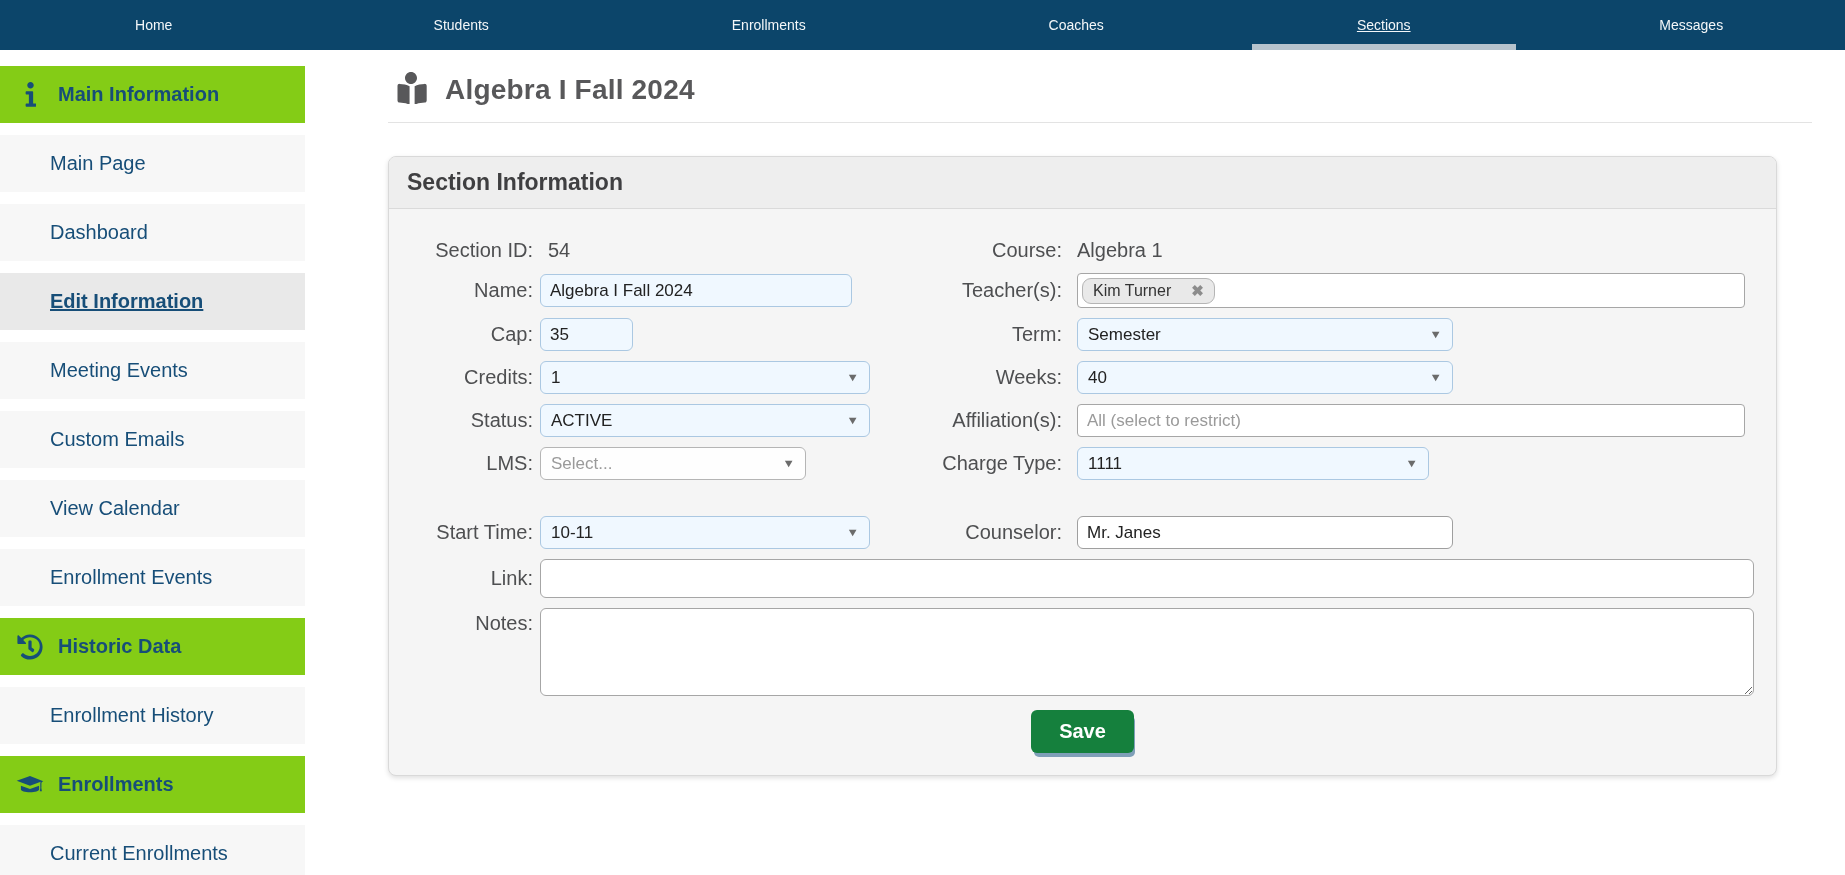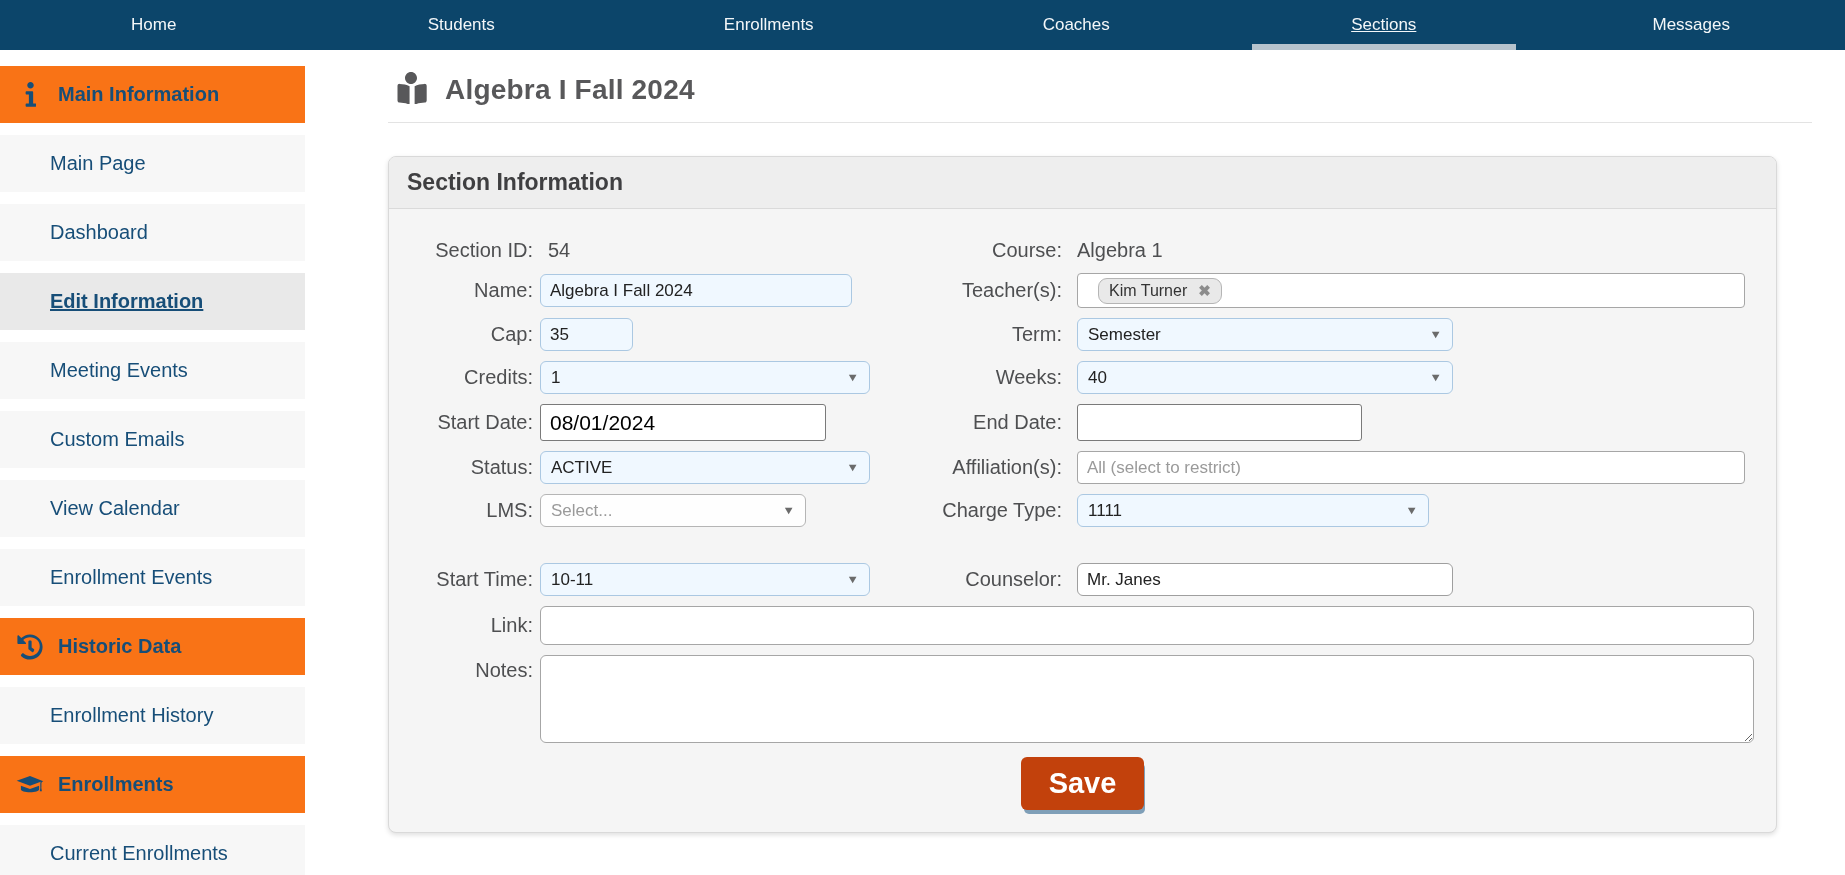--- a/index.html
+++ b/index.html
@@ -2,29 +2,29 @@
 <html><head>
 <meta charset="utf-8">
 <style>
   * { box-sizing: border-box; margin: 0; padding: 0; }
   html,body { width:1845px; height:875px; overflow:hidden; background:#fff;
     font-family:"Liberation Sans", sans-serif; }
 
   
   .topnav { display:flex; height:50px; background:#0c456a; }
   .nav-item { flex:1; position:relative; display:flex; align-items:center; justify-content:center;
-    color:#f4f7f9; font-size:17px; cursor:pointer; }
+    color:#f4f7f9; font-size:14px; cursor:pointer; }
   .nav-item.active .nav-label { text-decoration:underline; font-weight:400; }
   .nav-active-bar { position:absolute; left:7%; bottom:0; width:86%; height:6px; background:#b6c3cd; }
 
   
   .shell { display:flex; height:825px; }
   .sidebar { width:305px; flex:none; padding-top:16px; background:#fff; }
   .sb-row { min-height:57px; margin-bottom:12px; display:flex; align-items:center; color:#174e78; font-size:20px; }
-  .sb-header { background:#f97316; font-weight:bold; padding-left:16px; gap:14px; }
+  .sb-header { background:#84cc16; font-weight:bold; padding-left:16px; gap:14px; }
   .sb-icon { width:28px; display:flex; justify-content:center; color:#174e78; }
   .sb-item { background:#f7f7f7; padding-left:50px; cursor:pointer; }
   .sb-item.active { background:#e9e9e9; font-weight:bold;align-items:center; }
   .sb-item.active span { text-decoration:underline; }
 
   .content { flex:1; padding:0 33px 0 83px; }
 
   
   .page-title-row { display:flex; align-items:center; gap:18px; padding:22px 0 14px 7px; color:#58585a; }
   .page-title { font-size:28px; font-weight:bold; letter-spacing:.2px; }
@@ -60,33 +60,33 @@
   .sel .ph { color:#9a9a9a; }
   .caret { font-size:13px; color:#6b6b6b; transform:scaleY(.85); }
 
   
   .w-name{width:312px}.w-cap{width:93px}.w-md{width:376px}.w-dt{width:286px}
   .w-lms{width:266px}.w-st{width:356px}.w-wide{width:668px}.w-ct{width:352px}
   .w-ed{width:285px}.w-full{width:1214px}
 
   .tag-input { height:35px; background:#fff; border:1px solid #a6a6a6; border-radius:4px;
     display:flex; align-items:center; padding:0 4px; }
-  .tag { display:inline-flex; align-items:center; gap:11px; background:#e9e9e9;
-    border:1px solid #b5b5b5; border-radius:9px; padding:3px 10px; font-size:16px; color:#333;margin-left:16px; }
+  .tag { display:inline-flex; align-items:center; gap:20px; background:#e9e9e9;
+    border:1px solid #b5b5b5; border-radius:9px; padding:3px 10px; font-size:16px; color:#333; }
   .tag-x { color:#8c8c8c; font-weight:bold; font-size:15px; cursor:pointer; }
 
   .gap-row { height:26px; }
   textarea.notes { width:1214px; height:88px; background:#fff; border:1px solid #a6a6a6;
     border-radius:6px; font-size:17px; padding:6px 9px; font-family:"Liberation Sans", sans-serif;
     resize:both; }
   .link-inp { height:39px; border-radius:6px; }
   .cns { border-radius:6px; border-color:#9f9f9f; }
 
   .save-row { display:flex; justify-content:center; margin-top:14px; margin-bottom:10px; }
-  .save-btn { background:#c2410c; color:#fff; font-weight:bold; font-size:29px;
+  .save-btn { background:#15803d; color:#fff; font-weight:bold; font-size:20px;
     border:none; border-radius:6px; padding:10px 28px; cursor:pointer;
     box-shadow:2px 5px 0 -1px #7f9fb8; font-family:"Liberation Sans", sans-serif; }
 </style>
 </head>
 <body>
 
 <div class="topnav">
   <div class="nav-item">
       <span class="nav-label">Home</span>
     </div>
@@ -232,30 +232,20 @@
           </div>
           <label class="flabel">Weeks:</label>
           <div class="fcell col4">
             <div class="sel alice w-md">
               <span>40</span>
               <span class="caret">▼</span>
             </div>
           </div>
         </div>
 
-        <div class="frow">
-          <label class="flabel">Start Date:</label>
-          <div class="fcell">
-              <input class="inp date w-dt" value="08/01/2024" style="">
-            </div>
-          <label class="flabel">End Date:</label>
-          <div class="fcell col4">
-              <input class="inp date w-ed" value="" style="">
-            </div>
-        </div>
 
         <div class="frow">
           <label class="flabel">Status:</label>
           <div class="fcell">
             <div class="sel alice w-md">
               <span>ACTIVE</span>
               <span class="caret">▼</span>
             </div>
           </div>
           <label class="flabel">Affiliation(s):</label>

